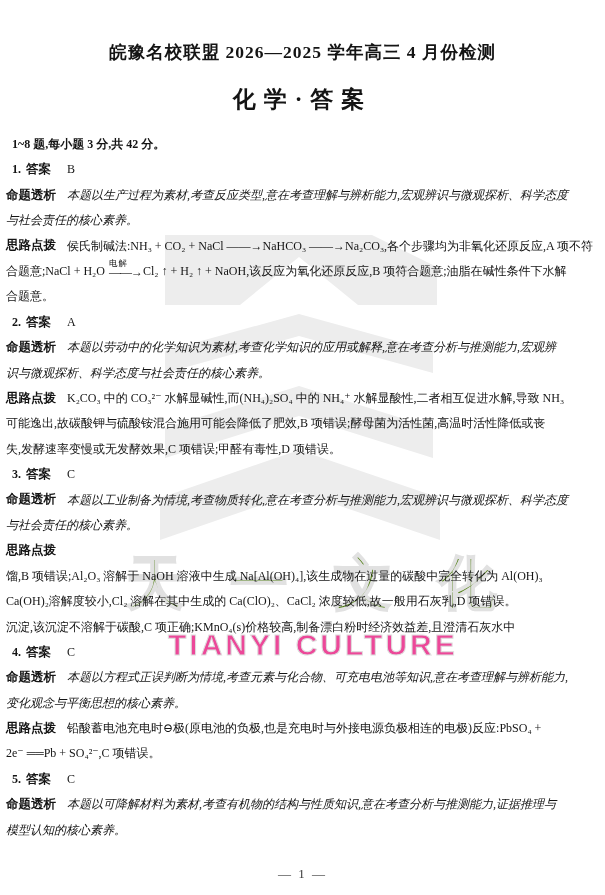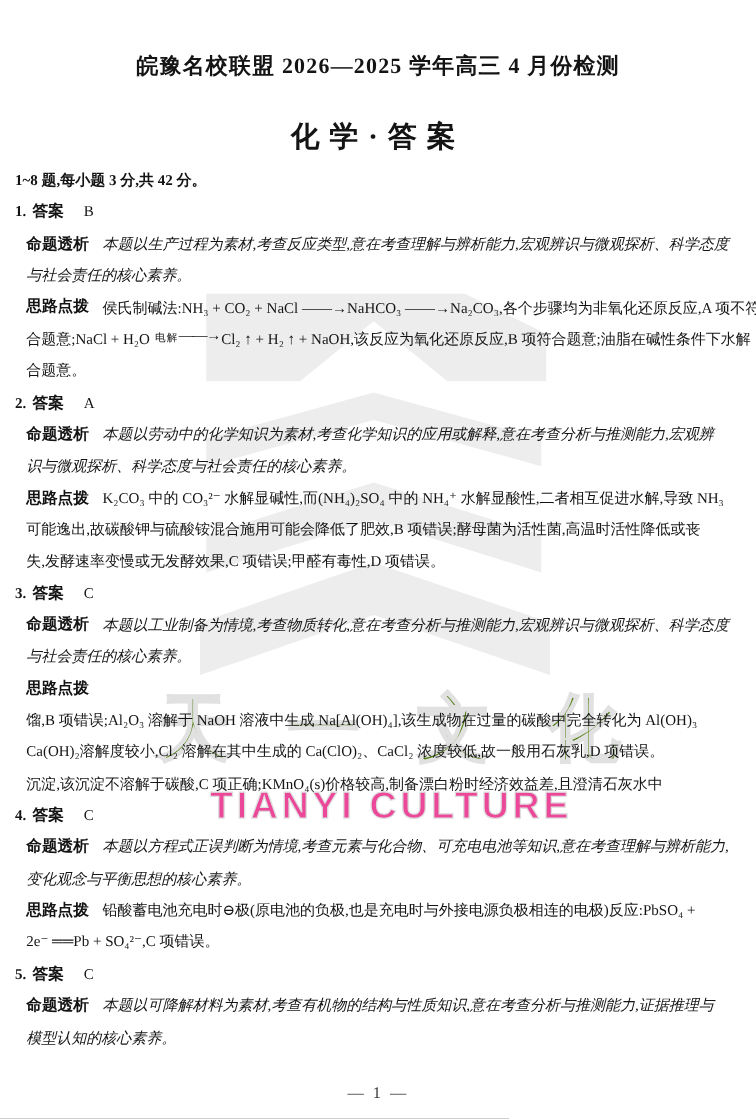--- a/index.html
+++ b/index.html
@@ -20,45 +20,45 @@
     font-family:"Liberation Sans","DejaVu Sans",sans-serif;font-weight:700;
     font-size:30px;letter-spacing:3px;line-height:1;white-space:nowrap;
     color:#ec4899;-webkit-text-stroke:1px #dedede;
   }
   
   .title{
     position:absolute;top:40px;left:0;right:0;z-index:1;text-align:center;
     font-size:17.5px;font-weight:700;letter-spacing:1px;
   }
   .subject{
-    position:absolute;top:94px;left:0;right:0;z-index:1;text-align:center;
+    position:absolute;top:84px;left:0;right:0;z-index:1;text-align:center;
     font-size:23px;font-weight:700;letter-spacing:8px;
   }
   
   .body{position:absolute;top:132px;left:0;right:0;z-index:1;}
   .line{
     height:25.4px;display:flex;align-items:center;white-space:pre;
     font-size:12px;line-height:1.1;
   }
   .item{padding-left:12px;}
-  .sub{padding-left:21px;}
+  .sub{padding-left:6px;}
   .bold{font-weight:700;}
   .lbl{
     font-family:"Liberation Sans","DejaVu Sans",sans-serif;font-weight:700;
     font-size:12.5px;margin-right:11px;
   }
   .qnum{font-weight:700;margin-right:5px;}
   .anslbl{
     font-family:"Liberation Sans","DejaVu Sans",sans-serif;font-weight:700;
     font-size:12.5px;margin-right:16px;
   }
   .kai{font-style:italic;}
   
   .oarr{
-    display:inline-flex;flex-direction:row;align-items:flex-end;
+    display:inline-flex;flex-direction:column;align-items:flex-start;
     line-height:1;margin:0 1px;transform:translateY(-3px);
   }
   .otop{font-size:8.5px;letter-spacing:1px;}
   .oar{font-size:12px;letter-spacing:-1px;margin-top:-1px;}
   
   .pageno{
     position:absolute;top:866px;left:0;right:0;z-index:1;text-align:center;
     font-size:13px;color:#3a3a3a;letter-spacing:2px;
   }
 </style>

